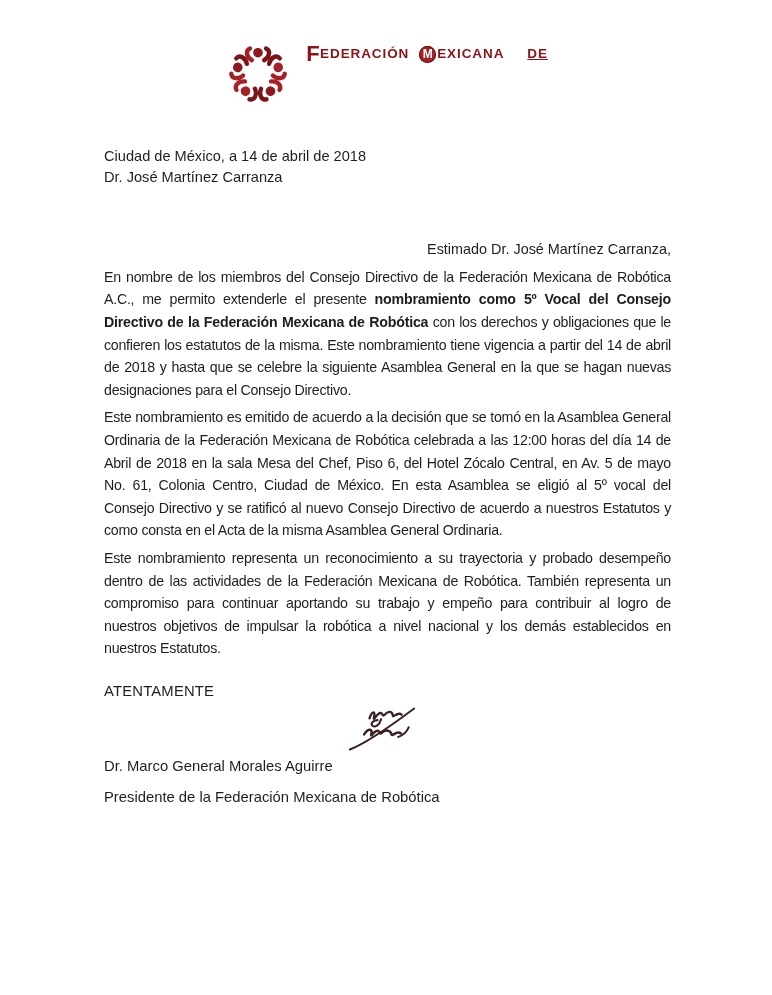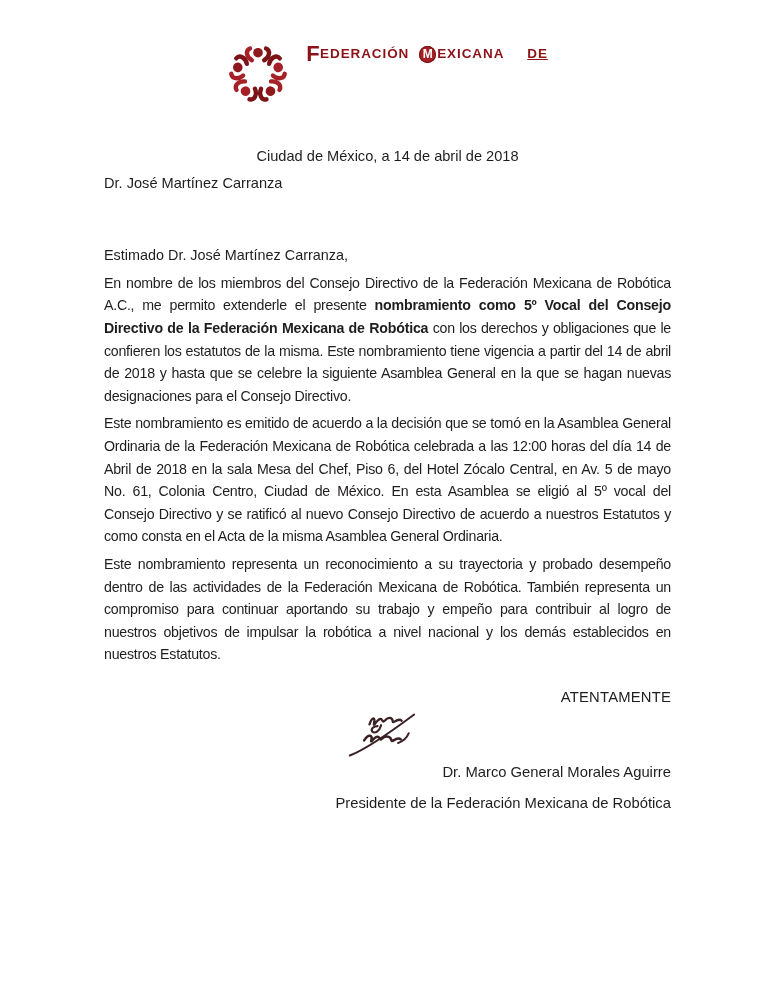--- a/index.html
+++ b/index.html
@@ -16,28 +16,28 @@
   .brand-ini{font-size:22px;letter-spacing:0.5px;line-height:20px;}
   .m-circle{display:inline-flex;width:17px;height:17px;border-radius:50%;
     background:#a32025;color:#ffffff;align-items:center;justify-content:center;
     font-size:12px;letter-spacing:0;margin:0 1px 0 10px;box-shadow:0 0 0 1px #7c1316 inset;}
   .brand-de{margin-left:23px;text-decoration:underline;}
   .brand-name{font-size:39px;font-weight:bold;font-style:italic;color:#0c0c0c;
     letter-spacing:1px;line-height:40px;margin-top:-1px;margin-left:2px;
     text-shadow:1px 1px 0 #d9d9d9;}
   
   .content{padding:0 101px 0 104px;}
-  .date-line{margin-top:36px;text-align:center;font-size:14.6px;line-height:21px;}
-  .recipient{margin-top:6px;font-size:14.6px;line-height:21.3px;}
-  .salutation{margin-top:50px;font-size:14.4px;line-height:22.6px;}
+  .date-line{margin-top:36px;text-align:left;font-size:14.6px;line-height:21px;}
+  .recipient{margin-top:0;font-size:14.6px;line-height:21.3px;}
+  .salutation{margin-top:50px;font-size:14.4px;line-height:22.6px;text-align:right;}
   .para{margin:5px 0 0 0;font-size:14.2px;line-height:22.6px;text-align:justify;
     letter-spacing:-0.25px;}
   .para b{letter-spacing:-0.2px;}
   
-  .closing{margin-top:20px;text-align:right;}
+  .closing{margin-top:20px;text-align:left;}
   .attn{font-size:14.8px;line-height:22px;letter-spacing:0.2px;}
   .signature{display:block;margin:2px auto 0 auto;transform:translateX(-6px);}
   .signer-name{font-size:14.8px;line-height:21px;margin-top:2px;}
   .signer-title{font-size:14.8px;line-height:21px;margin-top:10px;}
 </style>
 </head>
 <body>
 
 <div class="page">
 

